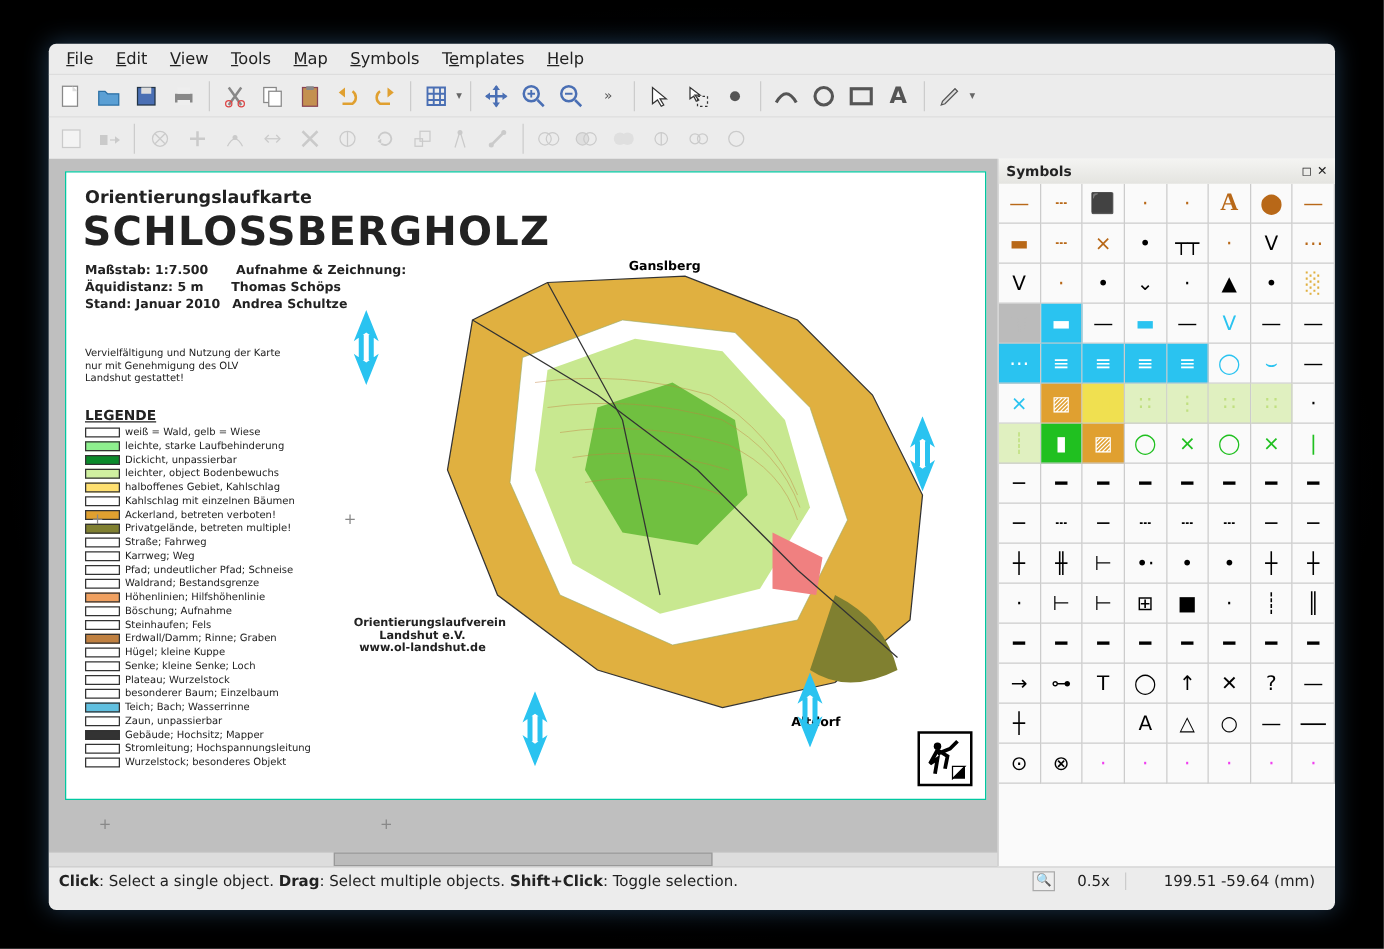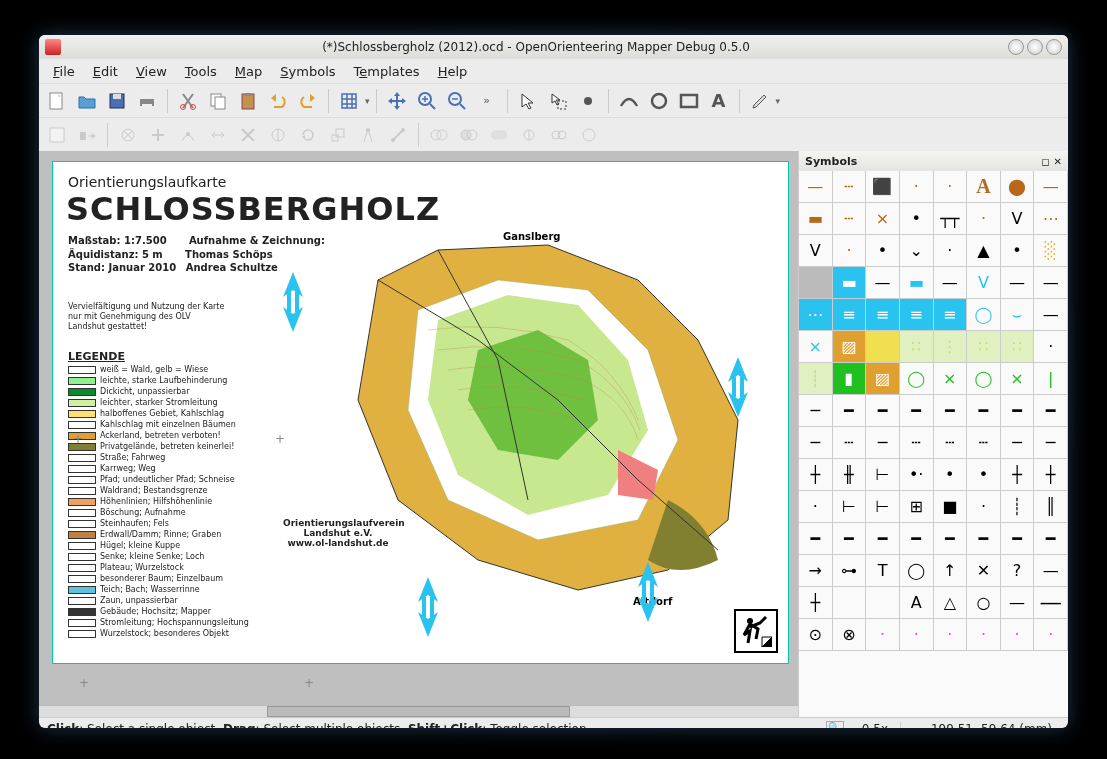--- a/index.html
+++ b/index.html
@@ -11,21 +11,21 @@
 .titlebar .title { flex: 1; text-align: center; }
 .winbtn { width: 16px; height: 16px; border-radius: 50%; background: radial-gradient(#fff,#ccc); border: 1px solid #999; margin-left: 3px; cursor: pointer; }
 .menubar { height: 24px; display: flex; align-items: center; padding: 0 6px; gap: 2px; font-size: 13px; }
 .menubar .mi { padding: 2px 8px; cursor: pointer; }
 .toolbar { height: 34px; display: flex; align-items: center; padding: 0 4px; gap: 2px; border-top: 1px solid #ddd; }
 .tbtn { width: 28px; height: 28px; display: flex; align-items: center; justify-content: center; border-radius: 3px; cursor: pointer; }
 .tbsep { width: 1px; height: 24px; background: #ccc; margin: 0 4px; }
 .main { display: flex; height: 566px; }
 .canvas { flex: 1; background: #bfbfbf; position: relative; overflow: hidden; }
 .mapframe { position: absolute; left: 13px; top: 10px; width: 737px; height: 503px; background: #fff; border: 1px solid #00c8a0; }
-.maptitle { position: absolute; left: 15px; top: 12px; font-size: 14px; font-weight: normal; }
+.maptitle { position: absolute; left: 15px; top: 12px; font-size: 14px; font-weight: bold; }
 .mapmain { position: absolute; left: 13px; top: 28px; font-size: 32px; font-weight: bold; letter-spacing: 1px; }
 .mapinfo { position: absolute; left: 15px; top: 72px; font-size: 10px; line-height: 1.35; }
 .mapinfo b { font-weight: bold; }
 .mapnote { font-size: 8px; line-height: 1.3; }
 .legendhdr { position: absolute; left: 15px; top: 188px; font-size: 11px; font-weight: bold; text-decoration: underline; }
 .legend { position: absolute; left: 15px; top: 202px; font-size: 8px; line-height: 11px; }
 .legend .lr { display: flex; align-items: center; height: 11px; }
 .legend .sw { width: 28px; height: 8px; margin-right: 4px; border: 1px solid #333; flex-shrink: 0; }
 .club { position: absolute; left: 230px; top: 356px; width: 110px; text-align: center; font-size: 9px; }
 .shield { width: 54px; height: 64px; margin: 0 auto 4px; background: #fff; border: 2px solid #003; border-radius: 0 0 30px 30px; display: flex; flex-direction: column; align-items: center; font-size: 9px; font-weight: bold; color: #003; }
@@ -46,27 +46,20 @@
 .ctrlicon { position:absolute; right:10px; bottom:10px; width:44px; height:44px; border:2px solid #000; display:flex; align-items:center; justify-content:center; font-size:24px;}
 .scrollh { position:absolute; bottom:0; left:0; right:0; height:12px; background:#ddd; border-top:1px solid #bbb;}
 .scrollh .thumb{position:absolute;left:30%;width:40%;height:100%;background:#bbb;border:1px solid #999;}
 </style>
 </head>
 <body>
 
 <div class="glow"></div>
 <div class="window">
 
-  <div class="titlebar">
-    <div class="tbicn"></div>
-    <div class="title">(*)Schlossbergholz (2012).ocd - OpenOrienteering Mapper Debug 0.5.0</div>
-    <div class="winbtn"></div>
-    <div class="winbtn"></div>
-    <div class="winbtn"></div>
-  </div>
 
   <div class="menubar">
     <div class="mi"><span class="underline">F</span><span></span>ile</div>
     <div class="mi"><span class="underline">E</span>dit</div>
     <div class="mi"><span class="underline">V</span>iew</div>
     <div class="mi"><span class="underline">T</span>ools</div>
     <div class="mi"><span class="underline">M</span>ap</div>
     <div class="mi"><span class="underline">S</span>ymbols</div>
     <div class="mi">T<span class="underline">e</span>mplates</div>
     <div class="mi"><span class="underline">H</span>elp</div>
@@ -338,37 +331,37 @@
             <div class="lr">
               <div class="sw" style="background: rgb(142, 240, 142);"></div>
               <span>leichte, starke Laufbehinderung</span>
             </div>
             <div class="lr">
               <div class="sw" style="background: rgb(10, 138, 42);"></div>
               <span>Dickicht, unpassierbar</span>
             </div>
             <div class="lr">
               <div class="sw" style="background: rgb(208, 240, 160);"></div>
-              <span>leichter, starker Stromleitung</span>
+              <span>leichter, object Bodenbewuchs</span>
             </div>
             <div class="lr">
               <div class="sw" style="background: rgb(255, 224, 112);"></div>
               <span>halboffenes Gebiet, Kahlschlag</span>
             </div>
             <div class="lr">
               <div class="sw" style="background: rgb(255, 255, 255);"></div>
               <span>Kahlschlag mit einzelnen Bäumen</span>
             </div>
             <div class="lr">
               <div class="sw" style="background: rgb(224, 160, 48);"></div>
               <span>Ackerland, betreten verboten!</span>
             </div>
             <div class="lr">
               <div class="sw" style="background: rgb(128, 128, 48);"></div>
-              <span>Privatgelände, betreten keinerlei!</span>
+              <span>Privatgelände, betreten multiple!</span>
             </div>
             <div class="lr">
               <div class="sw" style="background: rgb(255, 255, 255);"></div>
               <span>Straße; Fahrweg</span>
             </div>
             <div class="lr">
               <div class="sw" style="background: rgb(255, 255, 255);"></div>
               <span>Karrweg; Weg</span>
             </div>
             <div class="lr">

